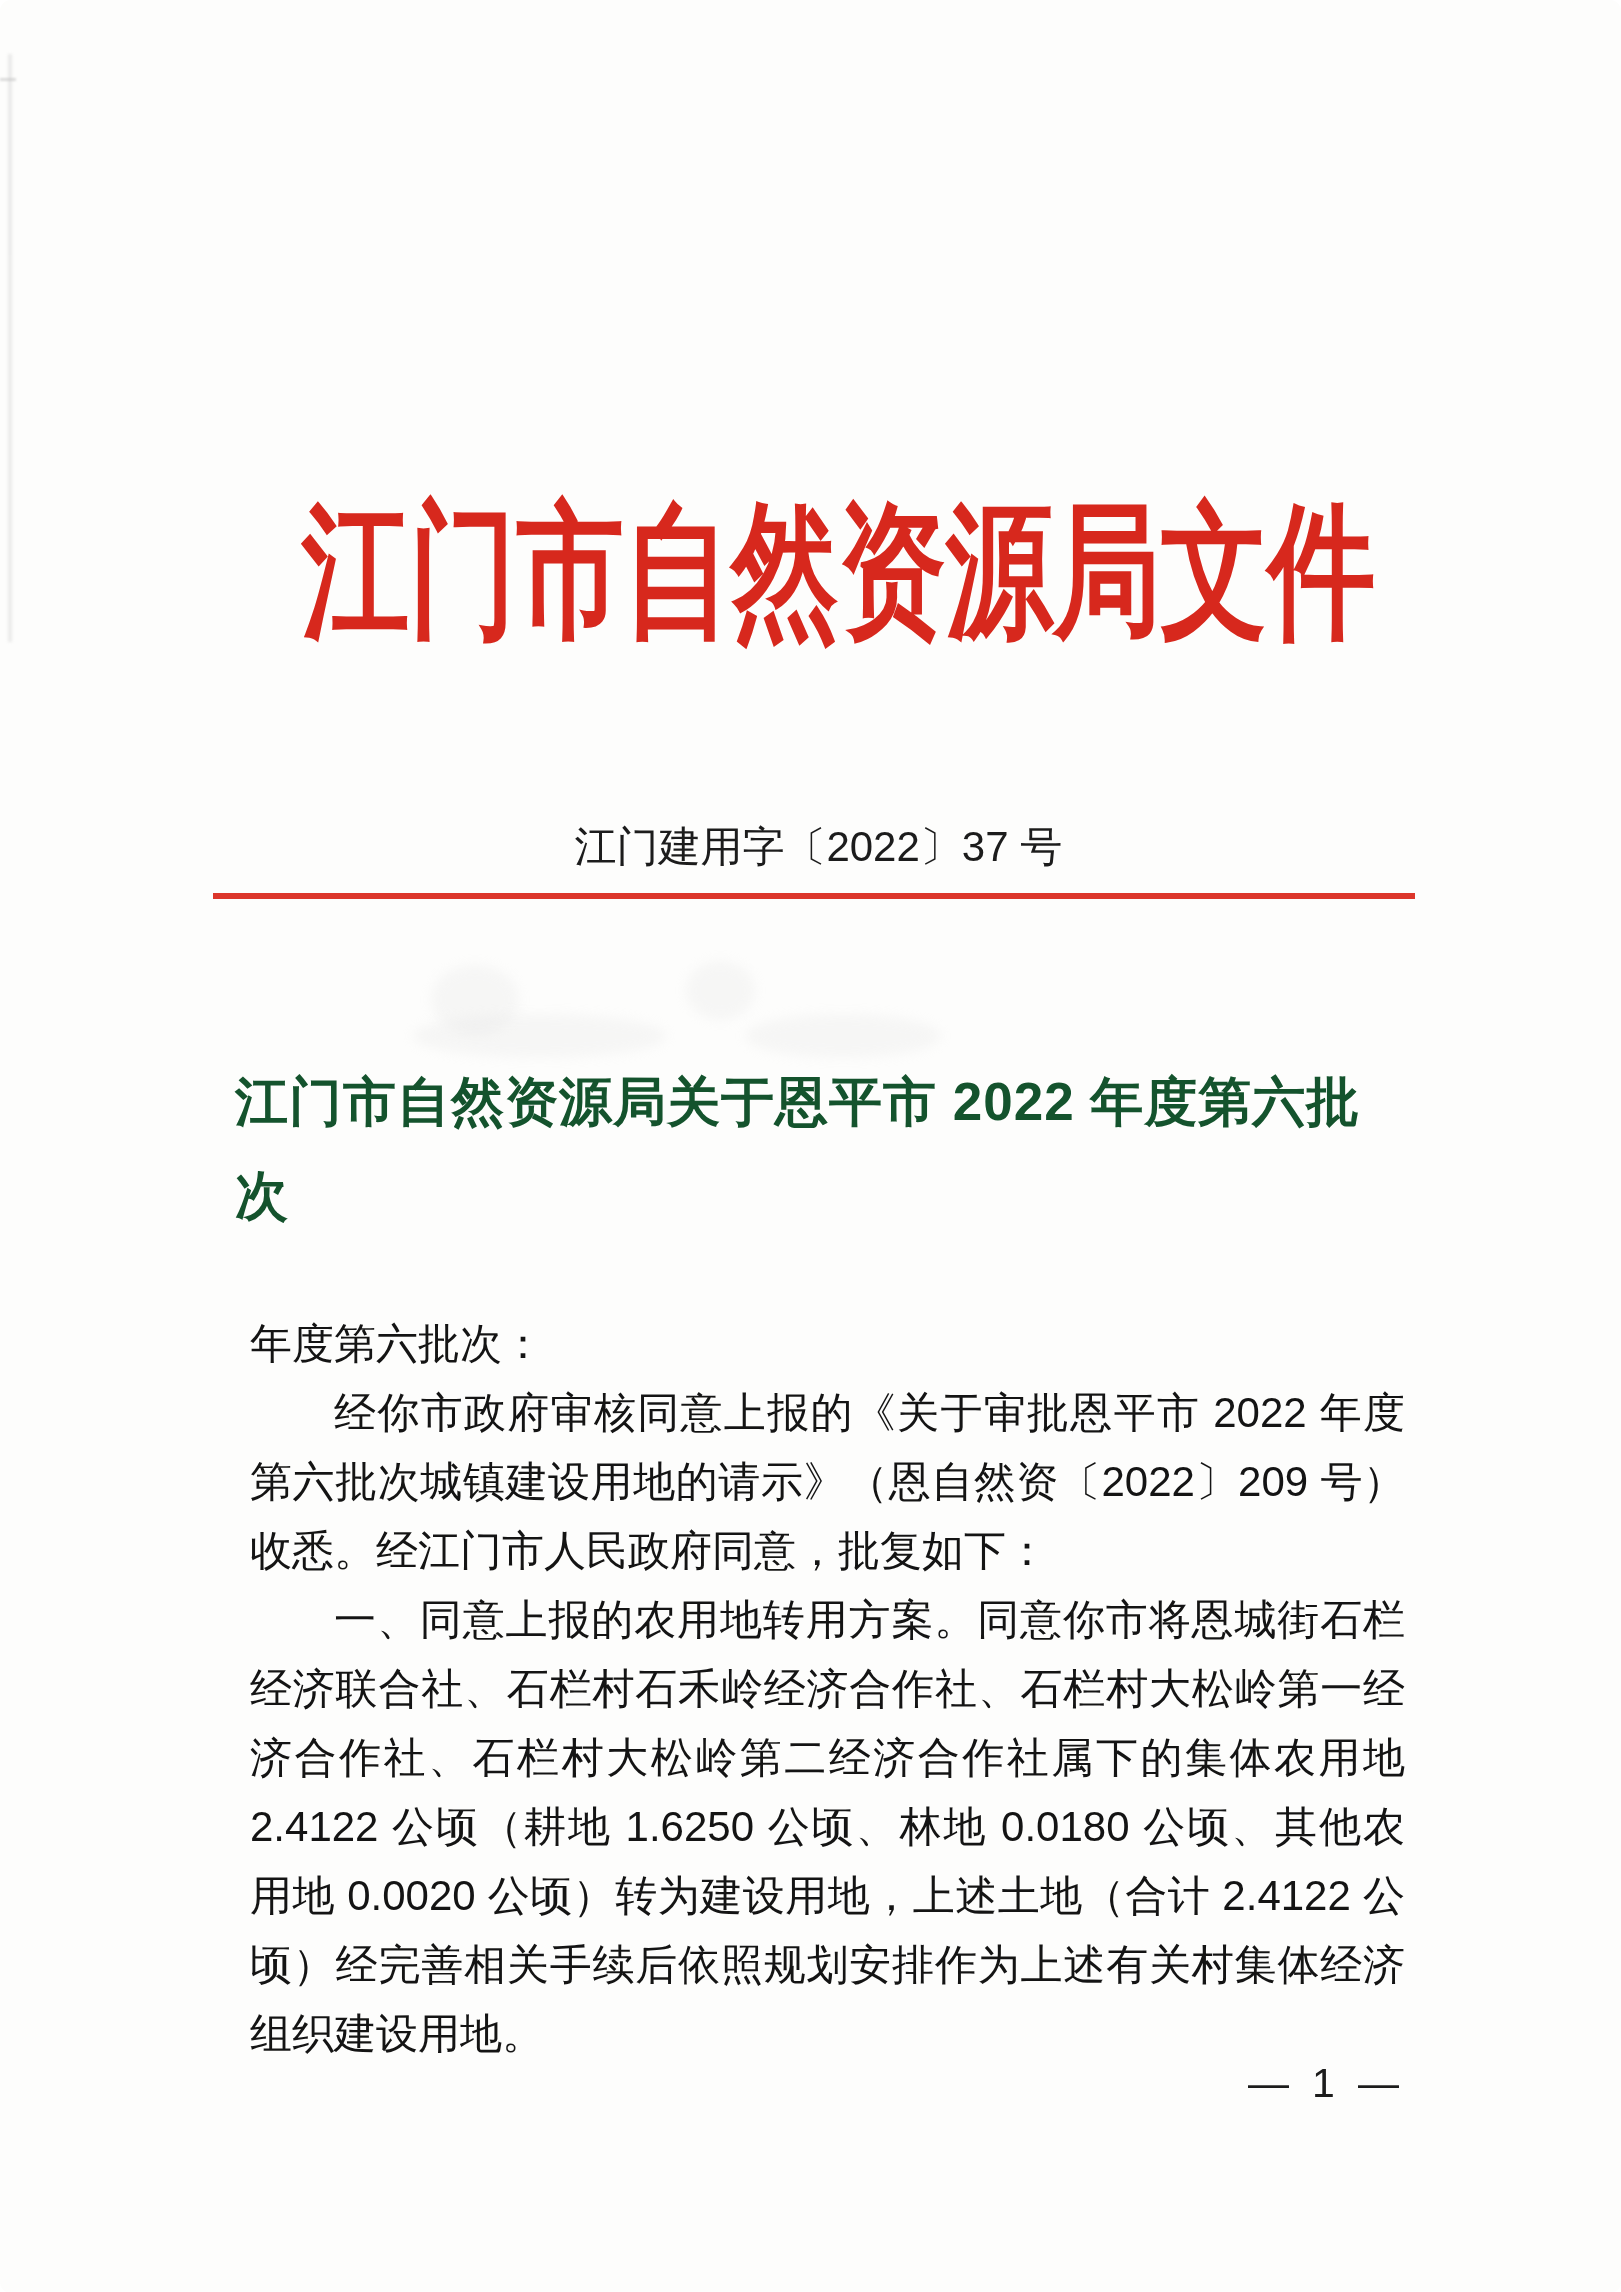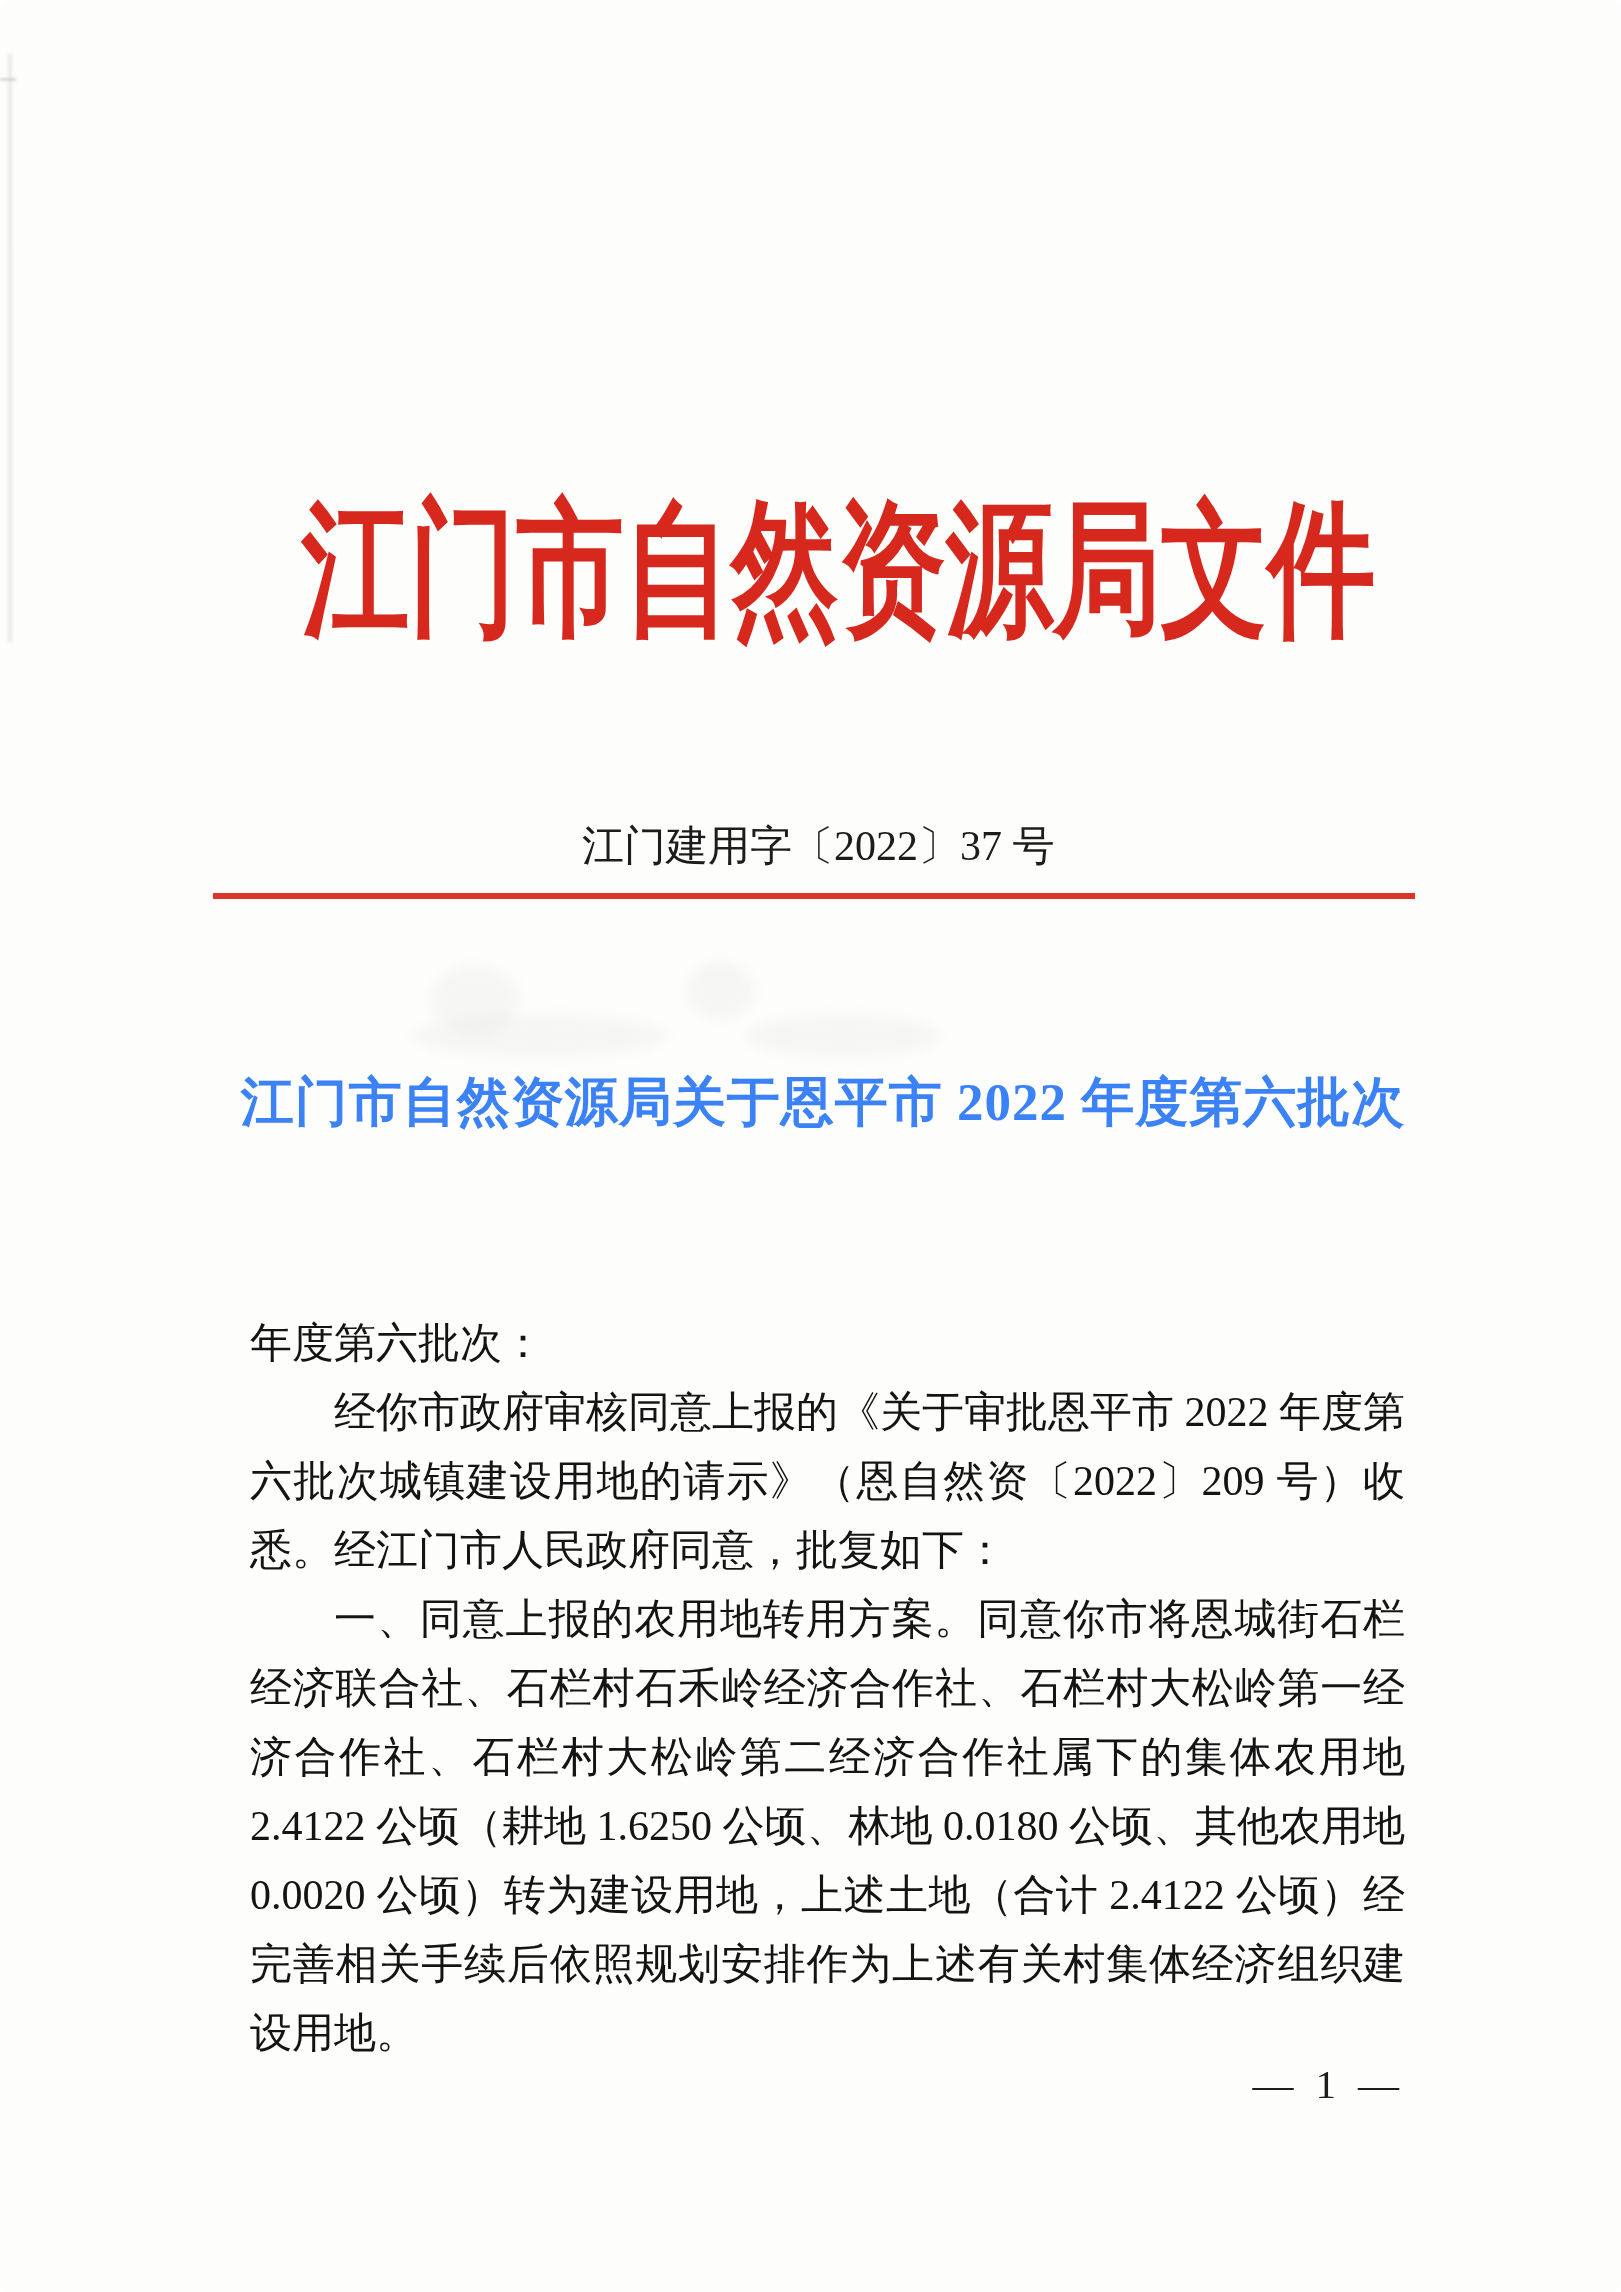--- a/index.html
+++ b/index.html
@@ -6,21 +6,21 @@
     margin: 0;
     padding: 0;
     background: #ffffff;
   }
   .page {
     position: relative;
     width: 1621px;
     height: 2293px;
     background: #fdfdfc;
     overflow: hidden;
-    font-family: Liberation Serif, serif;
+    font-family: Liberation Sans, sans-serif;
     color: #111;
     border-radius: 11px;
   }
 
   
   .scan-streak {
     position: absolute;
     left: 7.8px;
     top: 54px;
     width: 3.9px;
@@ -94,25 +94,25 @@
     height: 5.9px;
     background: #dc362b;
   }
 
   
   .doc-heading {
     position: absolute;
     top: 1055px;
     left: 235px;
     width: 1176px;
-    text-align: center;
+    text-align: left;
     font-weight: bold;
     font-size: 53px;
     line-height: 94px;
-    color: #3b82f6;
+    color: #14532d;
     letter-spacing: 1px;
   }
 
   
   .doc-body {
     position: absolute;
     top: 1309px;
     left: 250px;
     width: 1155px;
     font-size: 42px;

